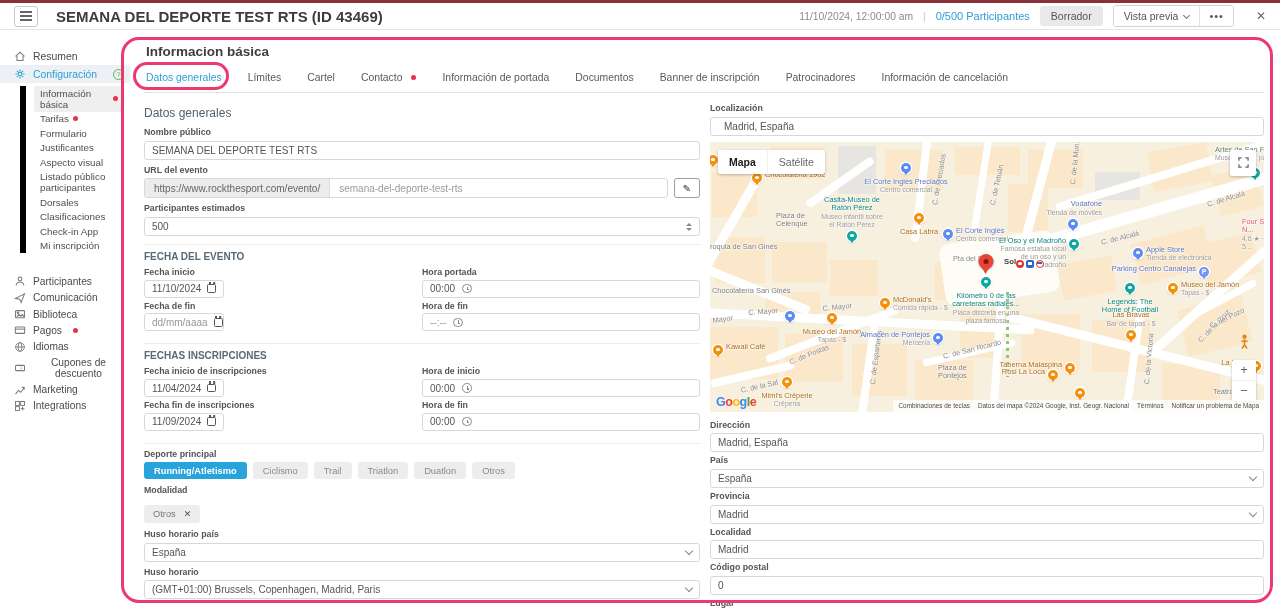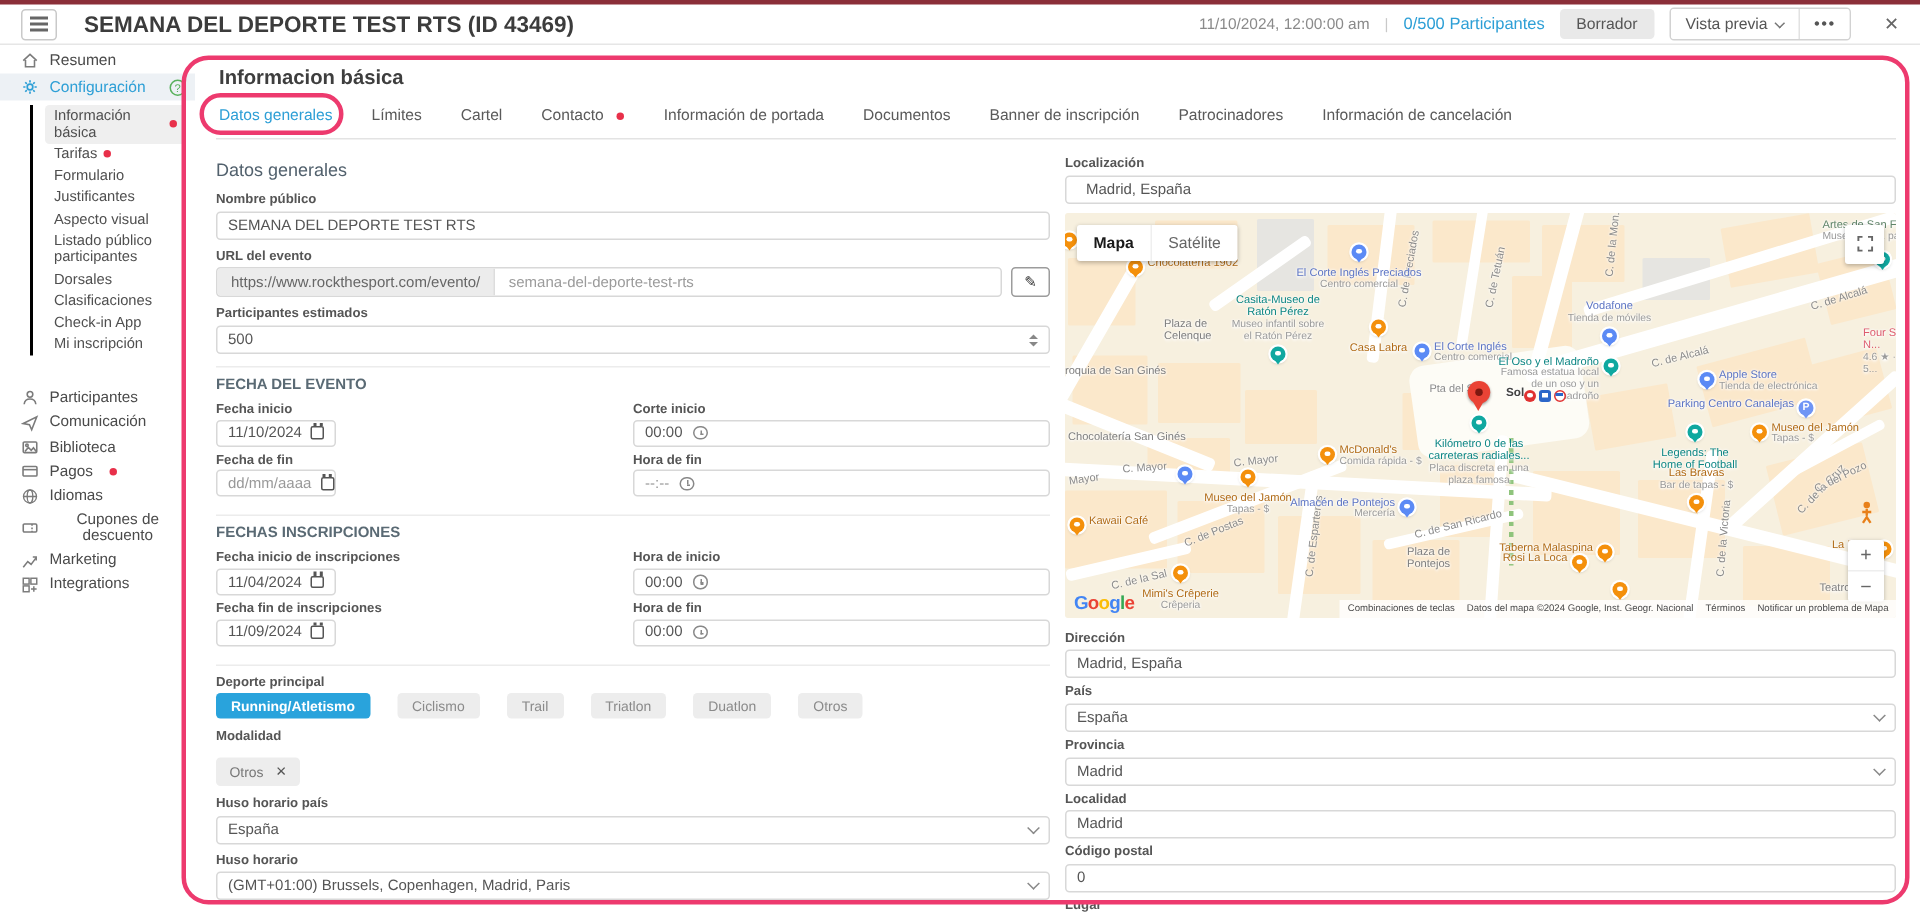--- a/index.html
+++ b/index.html
@@ -17,27 +17,27 @@
   .tb-date{font-size:10.3px;color:#8a8a8a;}
   .tb-sep{color:#c9c9c9;font-size:10px;}
   .tb-part{font-size:11px;color:#2d9fd6;}
   .btn-draft{background:#e9e9e9;border-radius:3px;padding:4px 11px;font-size:10.5px;color:#555;}
   .btn-group{display:flex;border:1px solid #d2d2d2;border-radius:3px;overflow:hidden;}
   .btn-prev{padding:4px 10px;font-size:10.5px;color:#555;display:flex;align-items:center;gap:6px;background:#fff;}
   .btn-more{padding:4px 9px;font-size:11px;color:#555;border-left:1px solid #e2e2e2;background:#fff;letter-spacing:1px;}
   .chev-s{width:5px;height:5px;border-right:1.4px solid #777;border-bottom:1.4px solid #777;transform:rotate(45deg);margin-top:-2px;}
   .tb-close{font-size:12px;color:#666;margin-left:12px;}
   
-  .sidebar{position:absolute;left:0;top:31px;width:130px;bottom:0;background:#fff;z-index:4;}
+  .sidebar{position:absolute;left:0;top:31px;width:130px;bottom:0;background:#fff;padding-top:16px;z-index:4;}
   .srow{display:flex;align-items:center;gap:7px;padding:3px 6px 3px 14px;font-size:10.4px;color:#4a4a4a;position:relative;cursor:pointer;}
   .srow svg{flex:0 0 auto;}
   .srow.active{color:#2d9fd6;background:#edf1f5;}
   .help-circ{margin-left:auto;width:11px;height:11px;border:1px solid #58b15c;border-radius:50%;color:#58b15c;
     font-size:7.5px;display:flex;align-items:center;justify-content:center;}
-  .subwrap{margin:3px 0 4px 20px;border-left:2px solid #000000;padding-left:0;}
+  .subwrap{margin:3px 0 4px 20px;border-left:6px solid #000000;padding-left:0;}
   .sub{font-size:9.8px;color:#4f4f4f;padding:1.6px 6px;margin:0 6px 0 8px;line-height:1.15;cursor:pointer;border-radius:3px;
     display:flex;align-items:center;}
   .sub.active{background:#efefef;}
   .dot{display:inline-block;width:5px;height:5px;border-radius:50%;background:#e8304a;margin-left:4px;flex:0 0 auto;}
   .lower{margin-top:20px;text-align:center;}
   .lower .srow{padding-top:2.2px;padding-bottom:2.2px;font-size:10.2px;}
   
   .content{position:absolute;left:130px;top:31px;right:0;bottom:0;padding:13px 16px 0 14px;background:#fff;}
   h1.pgtitle{font-size:13.5px;font-weight:700;color:#3e3e3e;margin:0 0 9px 2px;}
   .tabs{display:flex;gap:26px;border-bottom:1px solid #e3e3e3;padding:4px 0 9px 2px;font-size:10.4px;color:#5a5a5a;}
@@ -71,21 +71,21 @@
   .spin i{display:block;width:0;height:0;border-left:3px solid transparent;border-right:3px solid transparent;}
   .spin .up{border-bottom:3.5px solid #888;}
   .spin .dn{border-top:3.5px solid #888;}
   .ico-cal{width:9px;height:8.5px;border:1.3px solid #555;border-radius:1.5px;position:relative;flex:0 0 auto;}
   .ico-cal::before{content:"";position:absolute;top:-3.4px;left:.6px;width:1.6px;height:2.4px;background:#555;box-shadow:4.2px 0 0 #555;}
   .ico-clk{width:9.5px;height:9.5px;border:1.3px solid #888;border-radius:50%;position:relative;flex:0 0 auto;margin-left:7px;}
   .ico-clk::before{content:"";position:absolute;left:3.6px;top:1.6px;width:1.2px;height:3px;background:#888;}
   .ico-clk::after{content:"";position:absolute;left:3.6px;top:4s.2px;top:4.2px;width:2.6px;height:1.2px;background:#888;}
   .chev{width:6px;height:6px;border-right:1.5px solid #888;border-bottom:1.5px solid #888;transform:rotate(45deg);
     margin-left:auto;margin-top:-3px;flex:0 0 auto;}
-  .chips{display:flex;gap:18px;margin-top:2px;}
+  .chips{display:flex;gap:6px;margin-top:2px;}
   .chip{font-size:9.3px;padding:3.5px 10px;border-radius:3px;background:#ededed;color:#8a8a8a;cursor:pointer;white-space:nowrap;}
   .chip.on{background:#29a3dc;color:#fff;font-weight:700;}
   .tagchip{display:inline-flex;align-items:center;gap:8px;font-size:9.3px;padding:4px 9px;border-radius:3px;
     background:#ededed;color:#777;margin:3px 0 7px;}
   .tagchip .x{font-size:9px;color:#555;cursor:pointer;}
   
   .map{position:relative;height:270px;margin:5px 0 9px;background:#f7f0df;overflow:hidden;border-radius:2px;}
   .blayer,.rlayer,.slayer,.playersp{position:absolute;inset:0;}
   .bld{position:absolute;background:#fbe8cb;border-radius:1px;}
   .bld.g{background:#e6e5e1;}
@@ -375,21 +375,21 @@
           <div class="fld">
             <div class="lbl">Fecha de fin</div>
             <div class="inp date">
                 <span class="ph">dd/mm/aaaa</span>
                 <span class="ico-cal" style="margin-left:auto;"></span>
               </div>
           </div>
         </div>
         <div>
           <div class="fld">
-            <div class="lbl">Corte inicio</div>
+            <div class="lbl">Hora portada</div>
             <div class="inp" style="justify-content:flex-start;">
                 <span>00:00</span>
                 <span class="ico-clk"></span>
               </div>
           </div>
           <div class="fld">
             <div class="lbl">Hora de fin</div>
             <div class="inp" style="justify-content:flex-start;">
                 <span class="ph">--:--</span>
                 <span class="ico-clk"></span>
@@ -635,21 +635,21 @@
             </div>
             <div class="poi attr" style="left: 364px; top: 108px;">
               <span class="pin"></span>
               <div class="plabel lp-l" style="width: 74px;">
                 <div class="pname">El Oso y el Madroño</div>
                 <div class="psub">Famosa estatua local de un oso y un madroño</div>
               </div>
             </div>
             <div class="poi shop" style="left: 363px; top: 88px;">
               <span class="pin"></span>
-              <div class="plabel lp-a" style="width: 58px;">
+              <div class="plabel lp-a" style="width: 58px; text-align: right;">
                 <div class="pname">Vodafone</div>
                 <div class="psub">Tienda de móviles</div>
               </div>
             </div>
             <div class="poi shop" style="left: 428px; top: 117px;">
               <span class="pin"></span>
               <div class="plabel lp-r" style="width: 66px;">
                 <div class="pname">Apple Store</div>
                 <div class="psub">Tienda de electrónica</div>
               </div>

